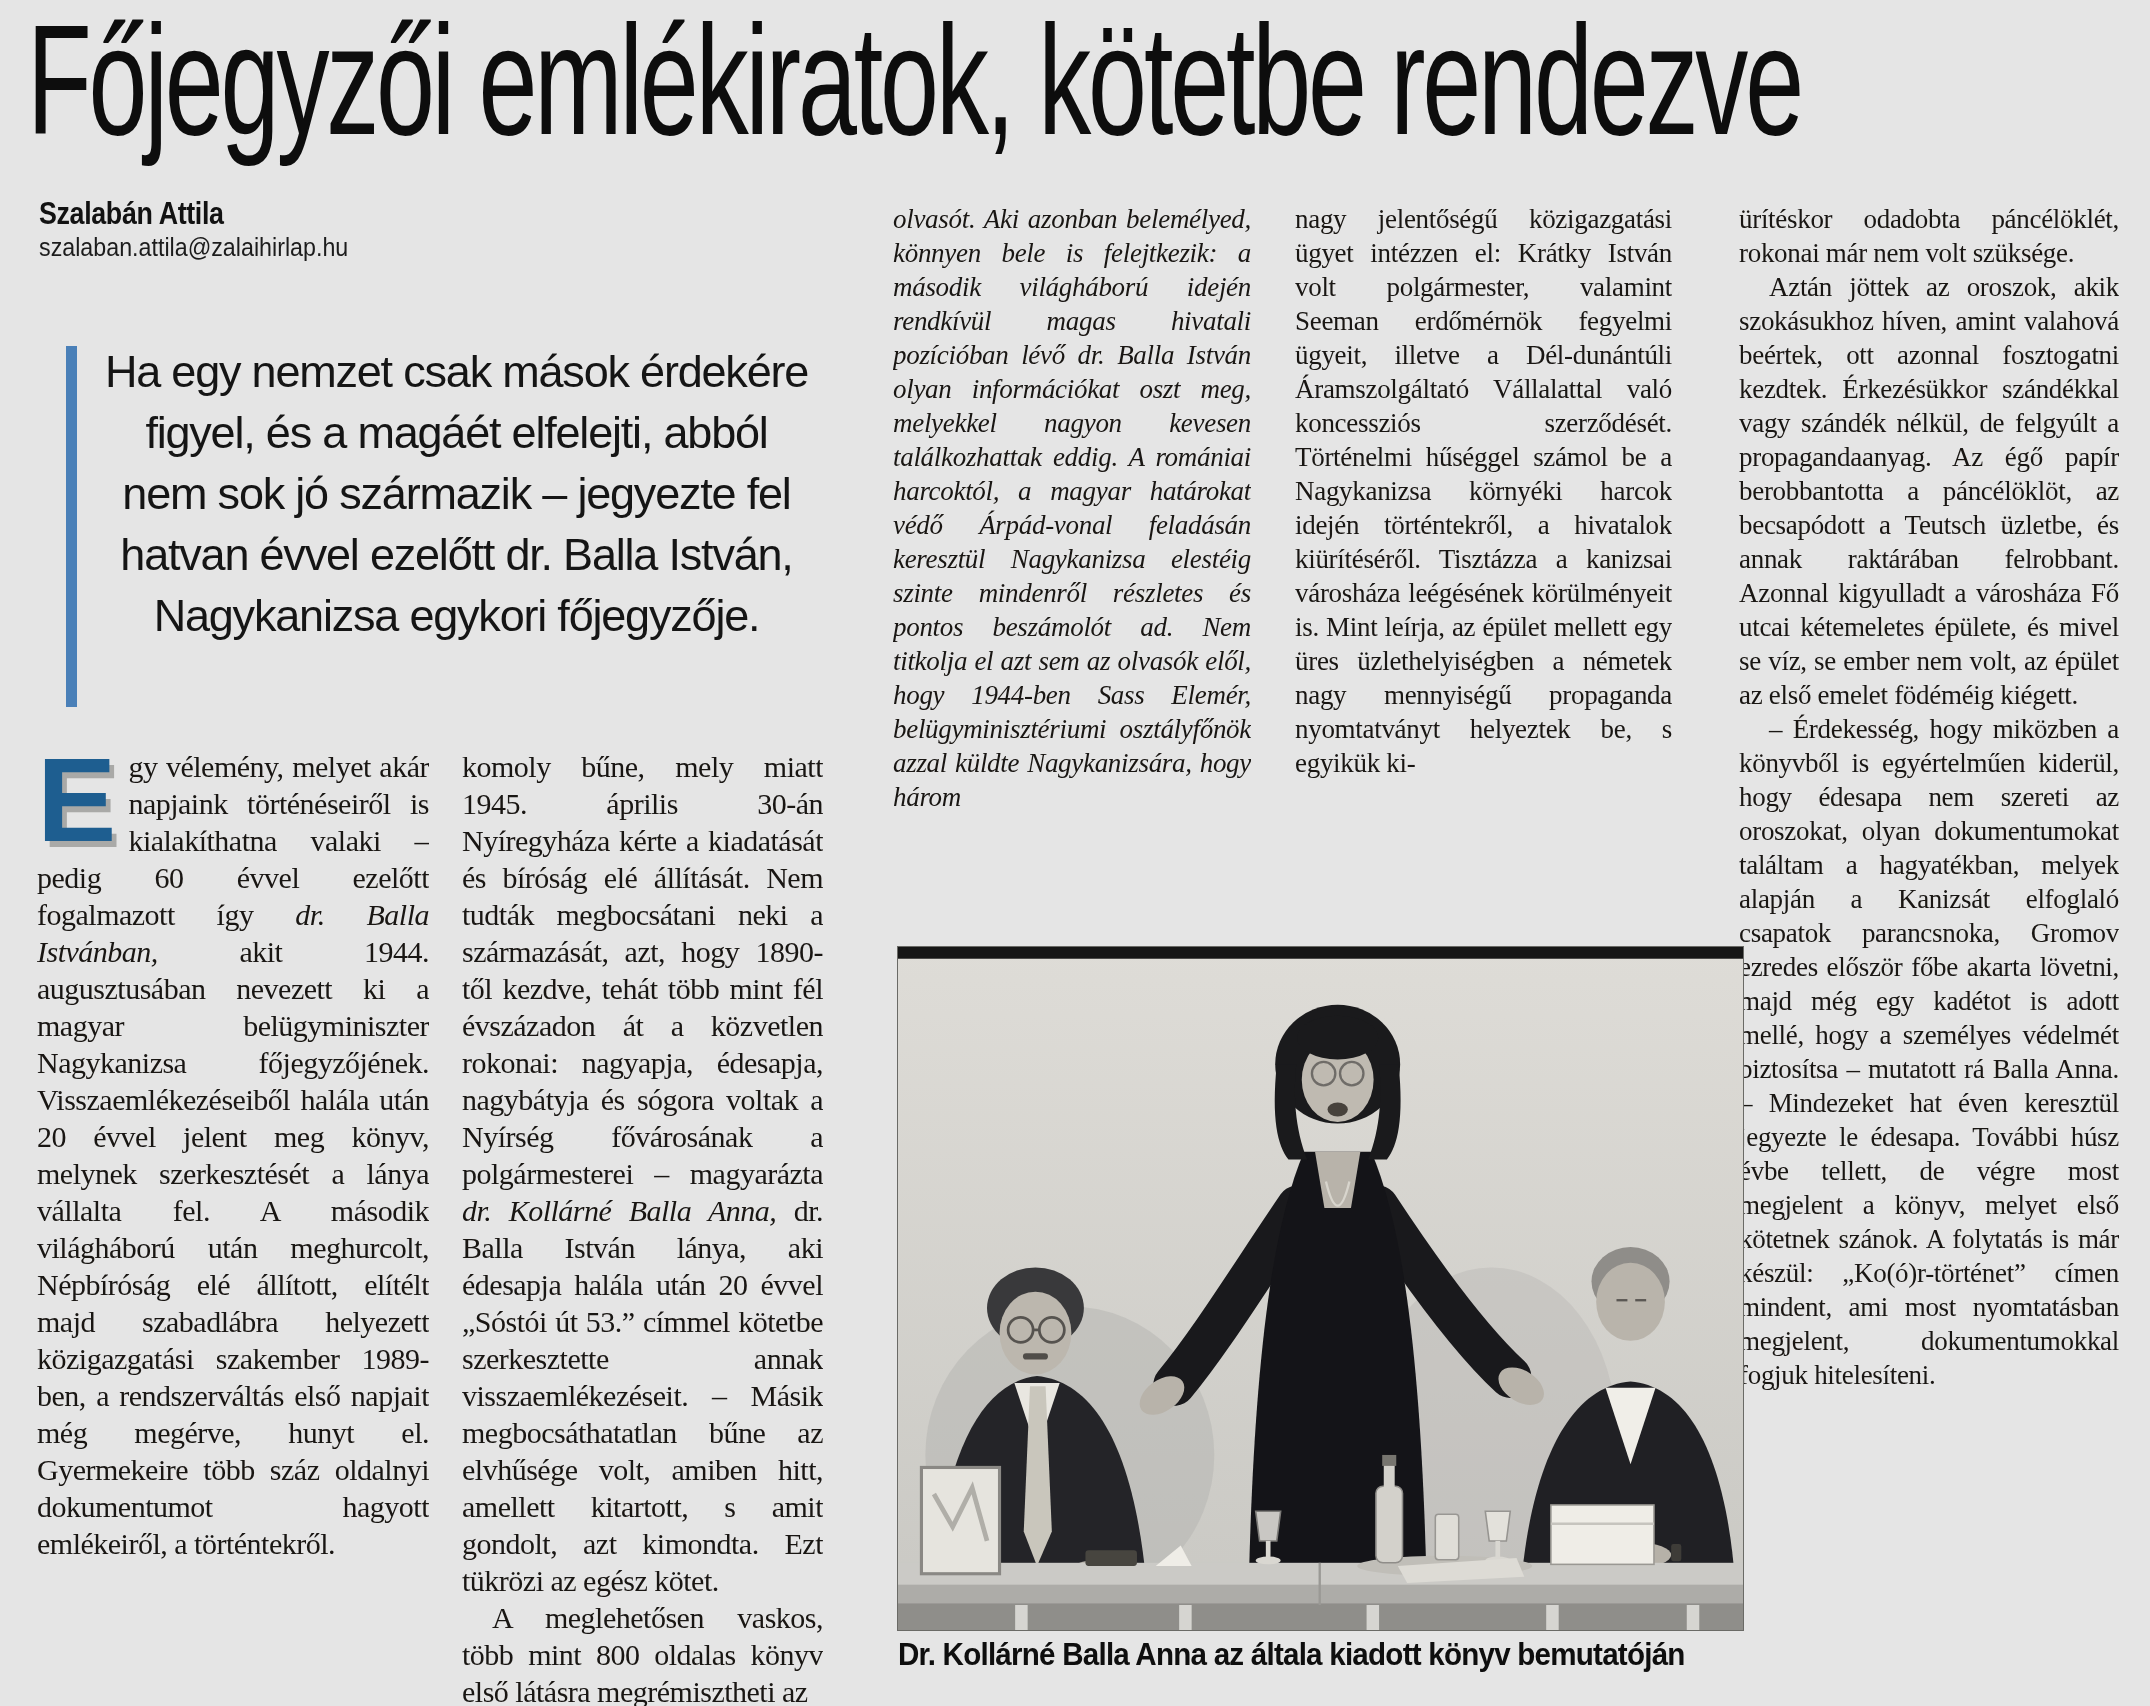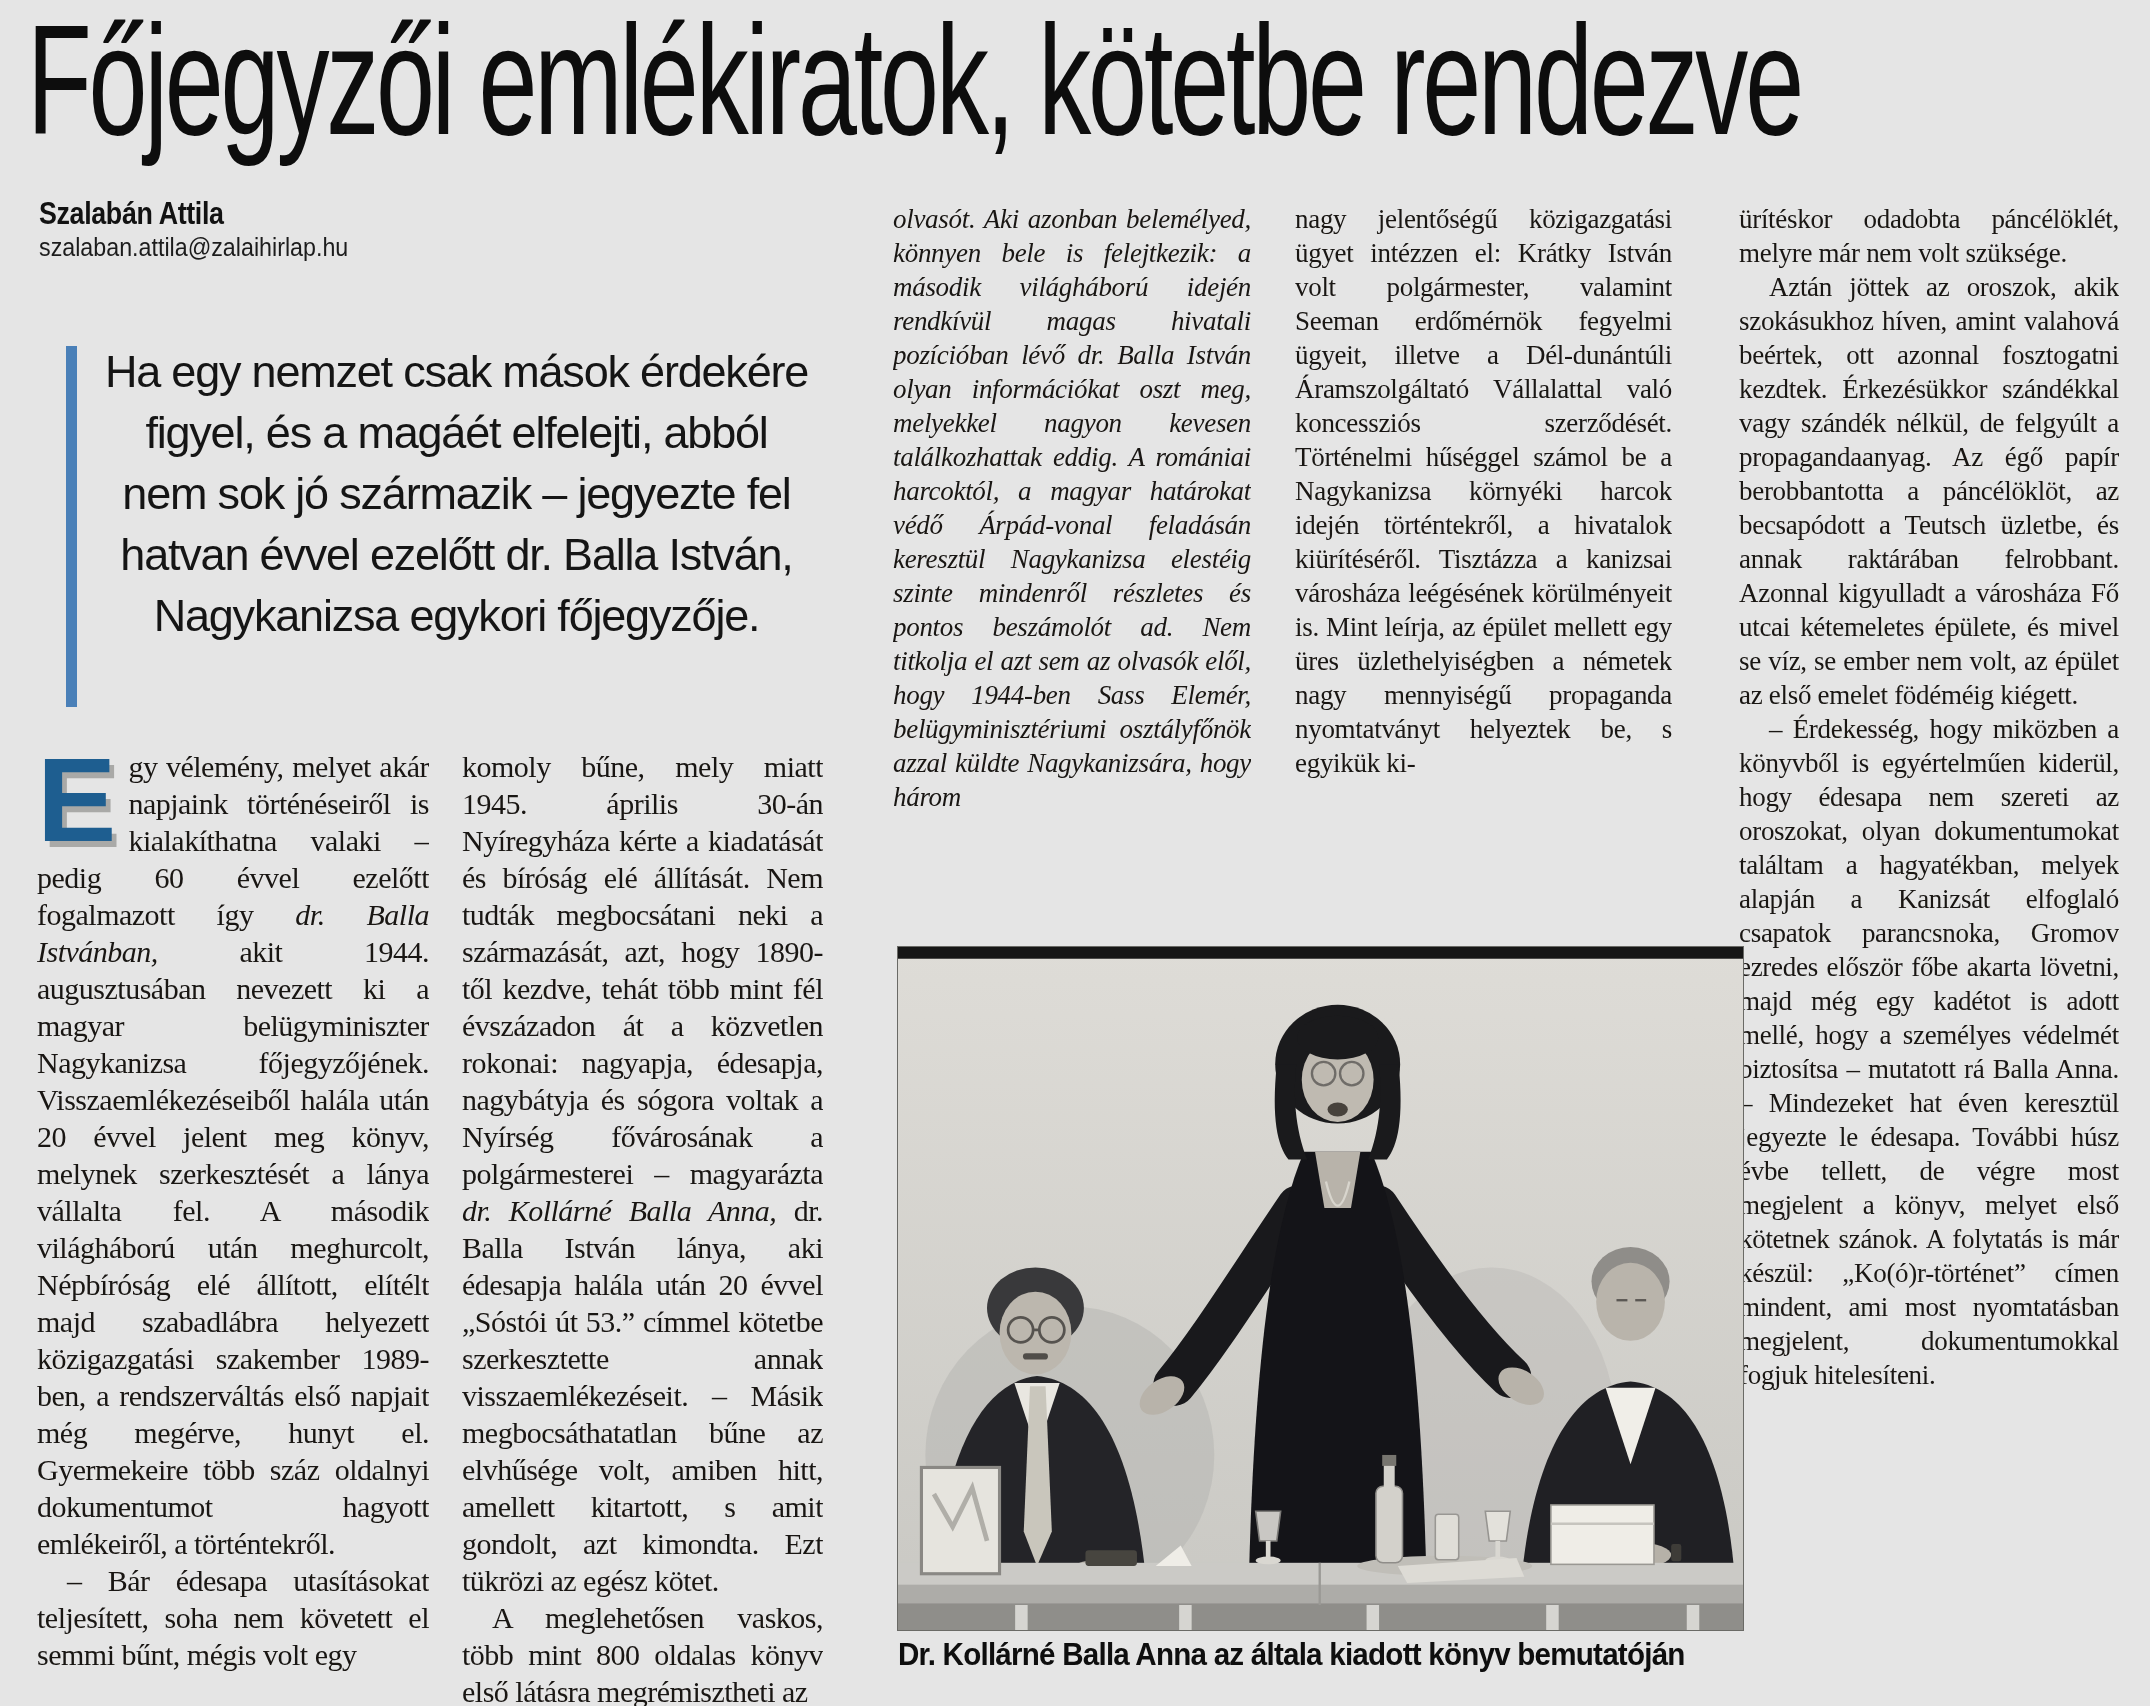--- a/index.html
+++ b/index.html
@@ -112,38 +112,37 @@
   <div class="byline">Szalabán Attila</div>
   <div class="email">szalaban.attila@zalaihirlap.hu</div>
 
   <div class="leadquote">
     <div class="bar" style="background-color: rgb(74, 128, 184);"></div>
     <p class="quote-text">Ha egy nemzet csak mások érdekére figyel, és a magáét elfelejti, abból nem sok jó származik – jegyezte fel hatvan évvel ezelőtt dr. Balla István, Nagykanizsa egykori főjegyzője.</p>
   </div>
 
   <div id="col1" class="col colA">
     <p class="p"><span class="dropcap" style="color: rgb(30, 94, 144);">E</span><span>gy vélemény, melyet akár napjaink történéseiről is kialakíthatna valaki – pedig 60 évvel ezelőtt fogalmazott így </span><span class="it">dr. Balla Istvánban,</span><span> akit 1944. augusztusában nevezett ki a magyar belügyminiszter Nagykanizsa főjegyzőjének. Visszaemlékezéseiből halála után 20 évvel jelent meg könyv, melynek szerkesztését a lánya vállalta fel. A második világháború után meghurcolt, Népbíróság elé állított, elítélt majd szabadlábra helyezett közigazgatási szakember 1989-ben, a rendszerváltás első napjait még megérve, hunyt el. Gyermekeire több száz oldalnyi dokumentumot hagyott emlékeiről, a történtekről.</span></p>
-    <p class="p indent">– Bár édesapa utasításokat teljesített, soha nem követett el semmi bűnt, mégis volt egy</p>
   </div>
 
   <div id="col2" class="col colA">
     <p class="p"><span>komoly bűne, mely miatt 1945. április 30-án Nyíregyháza kérte a kiadatását és bíróság elé állítását. Nem tudták megbocsátani neki a származását, azt, hogy 1890-től kezdve, tehát több mint fél évszázadon át a közvetlen rokonai: nagyapja, édesapja, nagybátyja és sógora voltak a Nyírség fővárosának a polgármesterei – magyarázta </span><span class="it">dr. Kollárné Balla Anna,</span><span> dr. Balla István lánya, aki édesapja halála után 20 évvel „Sóstói út 53.” címmel kötetbe szerkesztette annak visszaemlékezéseit. – Másik megbocsáthatatlan bűne az elvhűsége volt, amiben hitt, amellett kitartott, s amit gondolt, azt kimondta. Ezt tükrözi az egész kötet.</span></p>
     <p class="p indent">A meglehetősen vaskos, több mint 800 oldalas könyv első látásra megrémisztheti az</p>
   </div>
 
   <div id="col3" class="col colB">
     <p class="p">olvasót. Aki azonban belemélyed, könnyen bele is felejtkezik: a második világháború idején rendkívül magas hivatali pozícióban lévő dr. Balla István olyan információkat oszt meg, melyekkel nagyon kevesen találkozhattak eddig. A romániai harcoktól, a magyar határokat védő Árpád-vonal feladásán keresztül Nagykanizsa elestéig szinte mindenről részletes és pontos beszámolót ad. Nem titkolja el azt sem az olvasók elől, hogy 1944-ben Sass Elemér, belügyminisztériumi osztályfőnök azzal küldte Nagykanizsára, hogy három</p>
   </div>
 
   <div id="col4" class="col colB">
     <p class="p">nagy jelentőségű közigazgatási ügyet intézzen el: Krátky István volt polgármester, valamint Seeman erdőmérnök fegyelmi ügyeit, illetve a Dél-dunántúli Áramszolgáltató Vállalattal való koncessziós szerződését. Történelmi hűséggel számol be a Nagykanizsa környéki harcok idején történtekről, a hivatalok kiürítéséről. Tisztázza a kanizsai városháza leégésének körülményeit is. Mint leírja, az épület mellett egy üres üzlethelyiségben a németek nagy mennyiségű propaganda nyomtatványt helyeztek be, s egyikük ki-</p>
   </div>
 
   <div id="col5" class="col colB">
-    <p class="p">ürítéskor odadobta páncélöklét, melyre már nem volt szüksége.</p>
+    <p class="p">ürítéskor odadobta páncélöklét, rokonai már nem volt szüksége.</p>
     <p class="p indent">Aztán jöttek az oroszok, akik szokásukhoz híven, amint valahová beértek, ott azonnal fosztogatni kezdtek. Érkezésükkor szándékkal vagy szándék nélkül, de felgyúlt a propagandaanyag. Az égő papír berobbantotta a páncélöklöt, az becsapódott a Teutsch üzletbe, és annak raktárában felrobbant. Azonnal kigyulladt a városháza Fő utcai kétemeletes épülete, és mivel se víz, se ember nem volt, az épület az első emelet födéméig kiégett.</p>
     <p class="p indent">– Érdekesség, hogy miközben a könyvből is egyértelműen kiderül, hogy édesapa nem szereti az oroszokat, olyan dokumentumokat találtam a hagyatékban, melyek alapján a Kanizsát elfoglaló csapatok parancsnoka, Gromov ezredes először főbe akarta lövetni, majd még egy kadétot is adott mellé, hogy a személyes védelmét biztosítsa – mutatott rá Balla Anna. – Mindezeket hat éven keresztül jegyezte le édesapa. További húsz évbe tellett, de végre most megjelent a könyv, melyet első kötetnek szánok. A folytatás is már készül: „Ko(ó)r-történet” címen mindent, ami most nyomtatásban megjelent, dokumentumokkal fogjuk hitelesíteni.</p>
   </div>
 
   <figure class="photo">
     <svg viewBox="0 0 1082 874" preserveAspectRatio="none">
       <defs>
         <linearGradient id="wall" x1="0" y1="0" x2="0" y2="1">
           <stop offset="0" stop-color="#dedcd7"></stop>
           <stop offset="1" stop-color="#c9c8c3"></stop>

